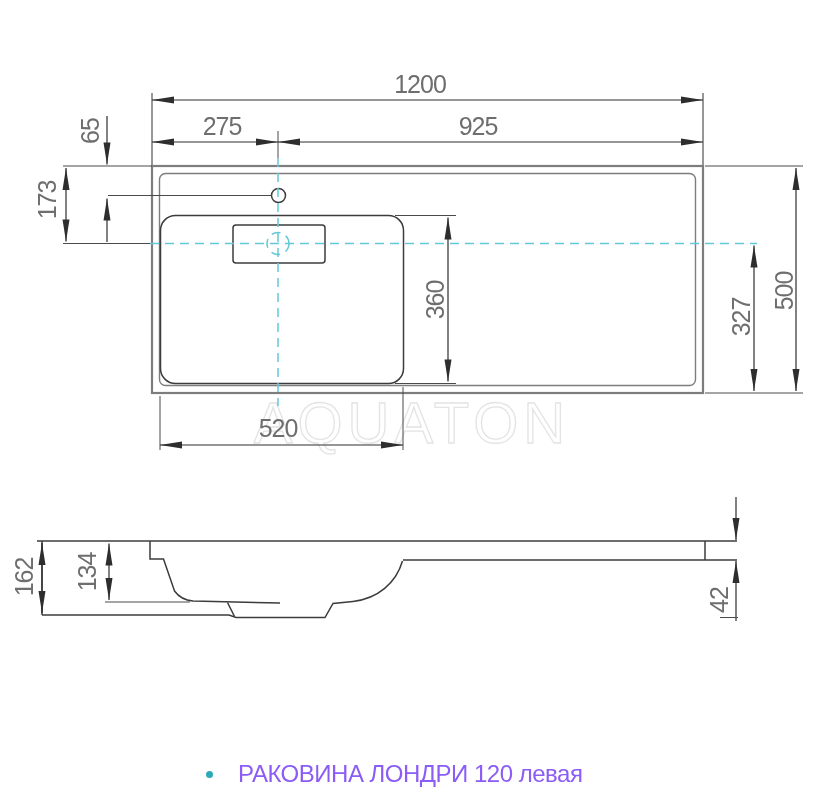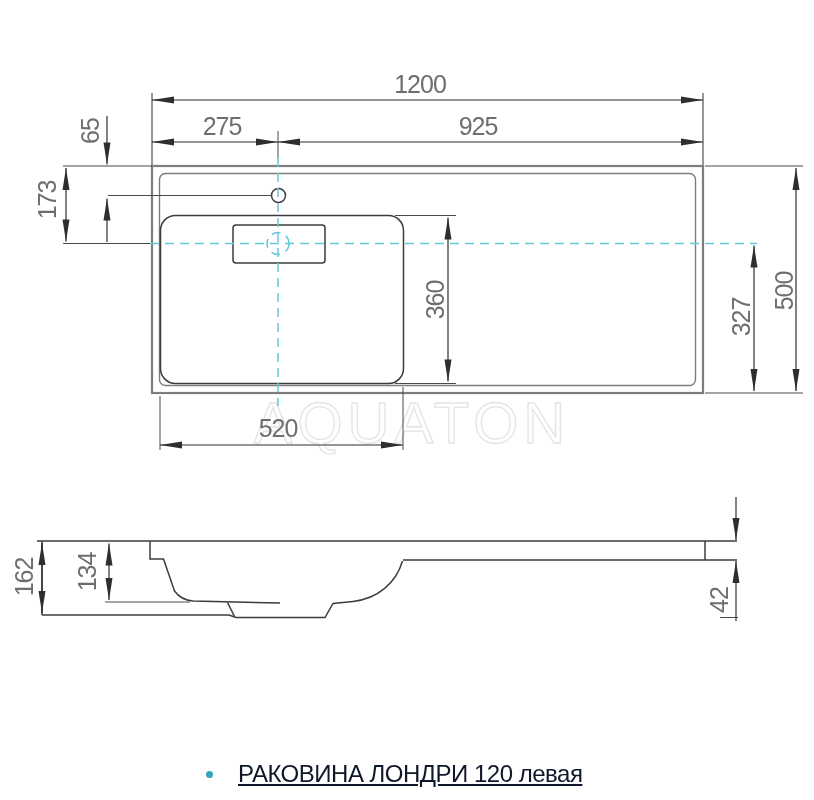--- a/index.html
+++ b/index.html
@@ -23,23 +23,22 @@
   }
   .caption{
     position:absolute;left:0;top:757px;width:814px;height:34px;
     display:flex;align-items:center;
   }
   .caption .bullet{
     width:7px;height:7px;border-radius:50%;background:#2fa9b8;
     margin-left:206px;flex:0 0 auto;
   }
   .caption .cap-text{
-    margin-left:25px;font-size:24px;letter-spacing:-0.5px;color:#0f172a;
+    margin-left:25px;font-size:24px;letter-spacing:-0.5px;color:#8b5cf6;
     white-space:nowrap;
-    text-decoration:underline;
   }
 </style>
 </head>
 <body>
 
 <svg width="814" height="750" viewBox="0 0 814 750">
   <defs>
     <marker id="ae" markerUnits="userSpaceOnUse" markerWidth="24" markerHeight="9" refX="23" refY="4.5" orient="auto">
       <path d="M1,1 L23,4.5 L1,8 Z" fill="#2e2e2e"></path>
     </marker>

